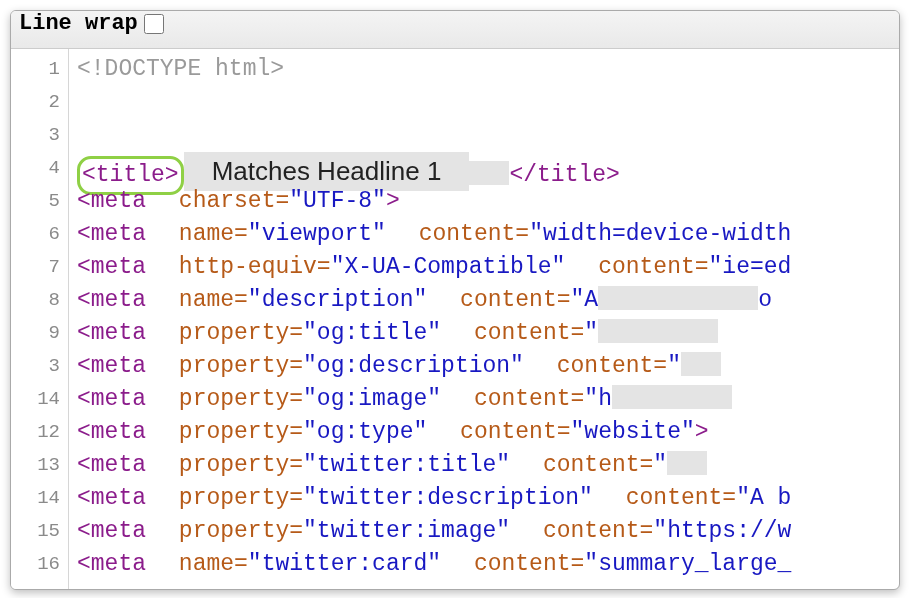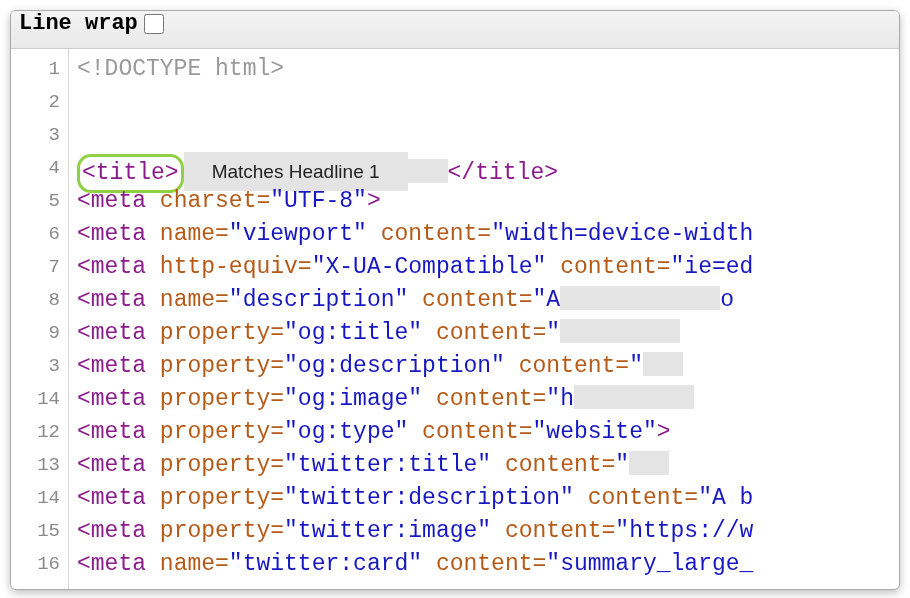--- a/index.html
+++ b/index.html
@@ -57,37 +57,37 @@
   .code {
     padding: 4px 0 4px 8px;
     white-space: pre;
     position: relative;
     flex: 1;
     overflow: hidden;
   }
   .code-line { height: 33px; display: block; position: relative; }
   .c-comment { color: #9a9a9a; }
   .c-tag     { color: #8b1c8b; }   
-  .c-attr    { color: #b65a18; }   
+  .c-attr    { color: #b65a18; margin-left: 19px; }   
   .c-punct   { color: #b65a18; }   
   .c-string  { color: #1818c2; }   
 
   .highlight-box {
     border: 3px solid #8fd045;
     border-radius: 14px;
     padding: 0 2px;
     display: inline-block;
     background: #fff;
   }
   .grey-pill {
     display: inline-block;
     background: #e4e4e4;
     color: #222;
     font-family: Helvetica, Arial, sans-serif;
-    font-size: 19px;
+    font-size: 26px;
     padding: 3px 28px 3px 28px;
     vertical-align: 1px;
   }
   .grey-run {
     display: inline-block;
     background: #e4e4e4;
     height: 24px;
     vertical-align: -4px;
   }
   .grey-run.w40  { width:40px; }

